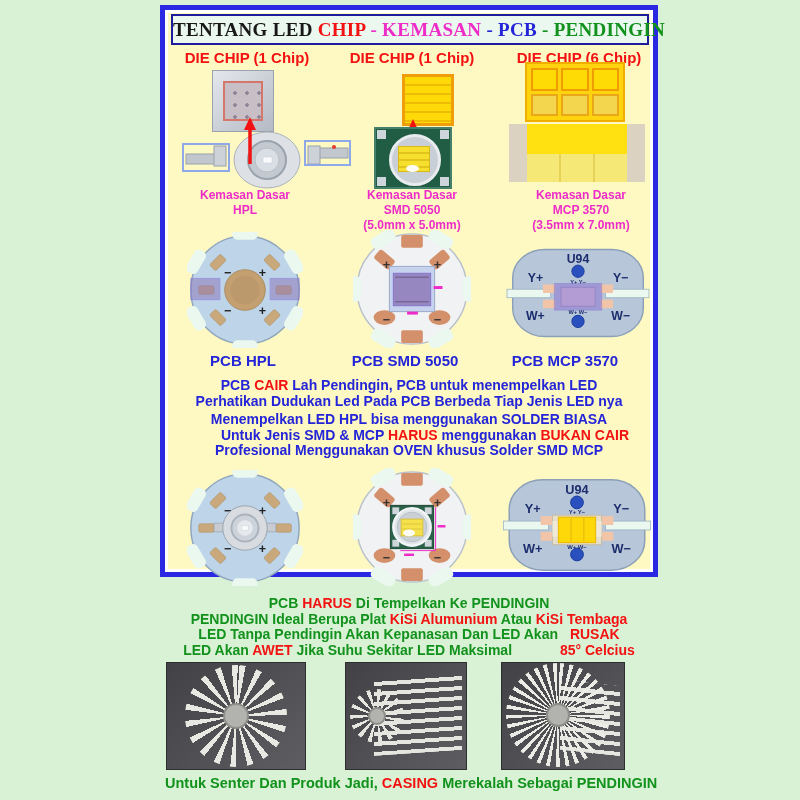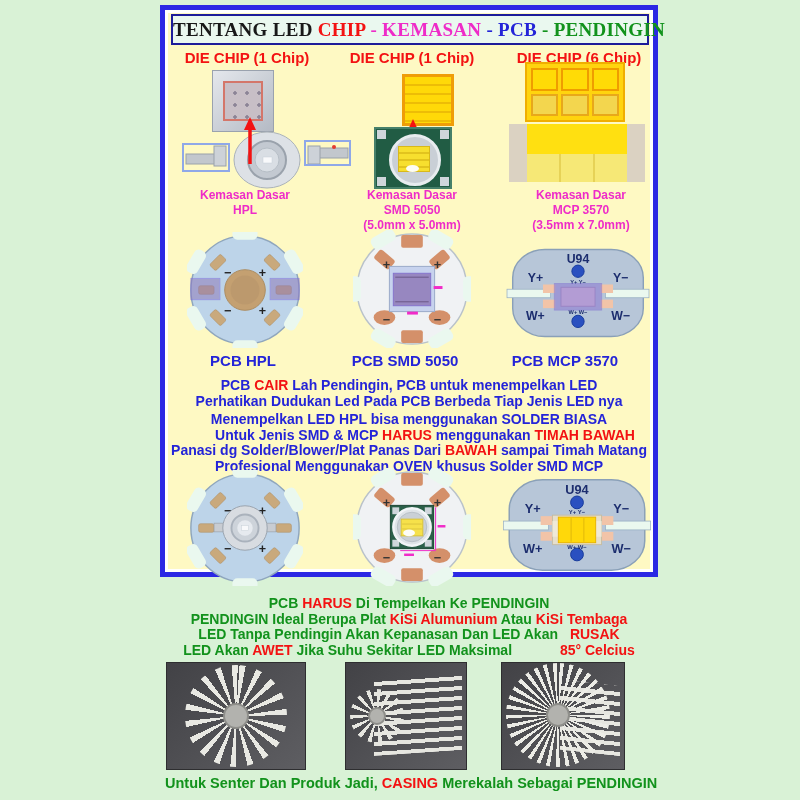--- a/index.html
+++ b/index.html
@@ -199,22 +199,21 @@
     <div class="lbl pcb-lbl ctr" style="left:240px;top:342px;">PCB SMD 5050</div>
     <div class="lbl pcb-lbl ctr" style="left:400px;top:342px;">PCB MCP 3570</div>
 
     <div class="note" style="top:368px;">
       <div><span style="color: rgb(36, 36, 216);">PCB </span><span style="color: rgb(243, 18, 18);">CAIR</span><span style="color: rgb(36, 36, 216);"> Lah Pendingin, PCB untuk menempelkan LED</span></div>
       <div><span style="color: rgb(36, 36, 216);">Perhatikan Dudukan Led Pada PCB Berbeda Tiap Jenis LED nya</span></div>
     </div>
 
     <div class="note" style="top:402px;">
       <div><span style="color: rgb(36, 36, 216);">Menempelkan LED HPL bisa menggunakan SOLDER BIASA</span></div>
-      <div><span style="color: rgb(36, 36, 216); margin-left: 32px;">Untuk Jenis SMD &amp; MCP </span><span style="color: rgb(243, 18, 18);">HARUS</span><span style="color: rgb(36, 36, 216);"> menggunakan </span><span style="color: rgb(243, 18, 18);">TIMAH BAWAH</span></div>
-      <div><span style="color: rgb(36, 36, 216);">Panasi dg Solder/Blower/Plat Panas Dari </span><span style="color: rgb(243, 18, 18);">BAWAH</span><span style="color: rgb(36, 36, 216);"> sampai Timah Matang</span></div>
+      <div><span style="color: rgb(36, 36, 216); margin-left: 32px;">Untuk Jenis SMD &amp; MCP </span><span style="color: rgb(243, 18, 18);">HARUS</span><span style="color: rgb(36, 36, 216);"> menggunakan </span><span style="color: rgb(243, 18, 18);">BUKAN CAIR</span></div>
       <div><span style="color: rgb(36, 36, 216);">Profesional Menggunakan OVEN khusus Solder SMD MCP</span></div>
     </div>
 
     <svg class="abs" style="left:22px;top:460px;width:116px;height:116px;" viewBox="0 0 120 120">
       <circle cx="60" cy="60" r="56" fill="#bdd4e9" stroke="#8fa6bd" stroke-width="1.5"></circle>
       <rect x="47" y="-5" width="26" height="13" rx="5" fill="#eaf8ef" transform="rotate(0 60 60)"></rect>
       <rect x="47" y="-5" width="26" height="13" rx="5" fill="#eaf8ef" transform="rotate(60 60 60)"></rect>
       <rect x="47" y="-5" width="26" height="13" rx="5" fill="#eaf8ef" transform="rotate(120 60 60)"></rect>
       <rect x="47" y="-5" width="26" height="13" rx="5" fill="#eaf8ef" transform="rotate(180 60 60)"></rect>
       <rect x="47" y="-5" width="26" height="13" rx="5" fill="#eaf8ef" transform="rotate(240 60 60)"></rect>

